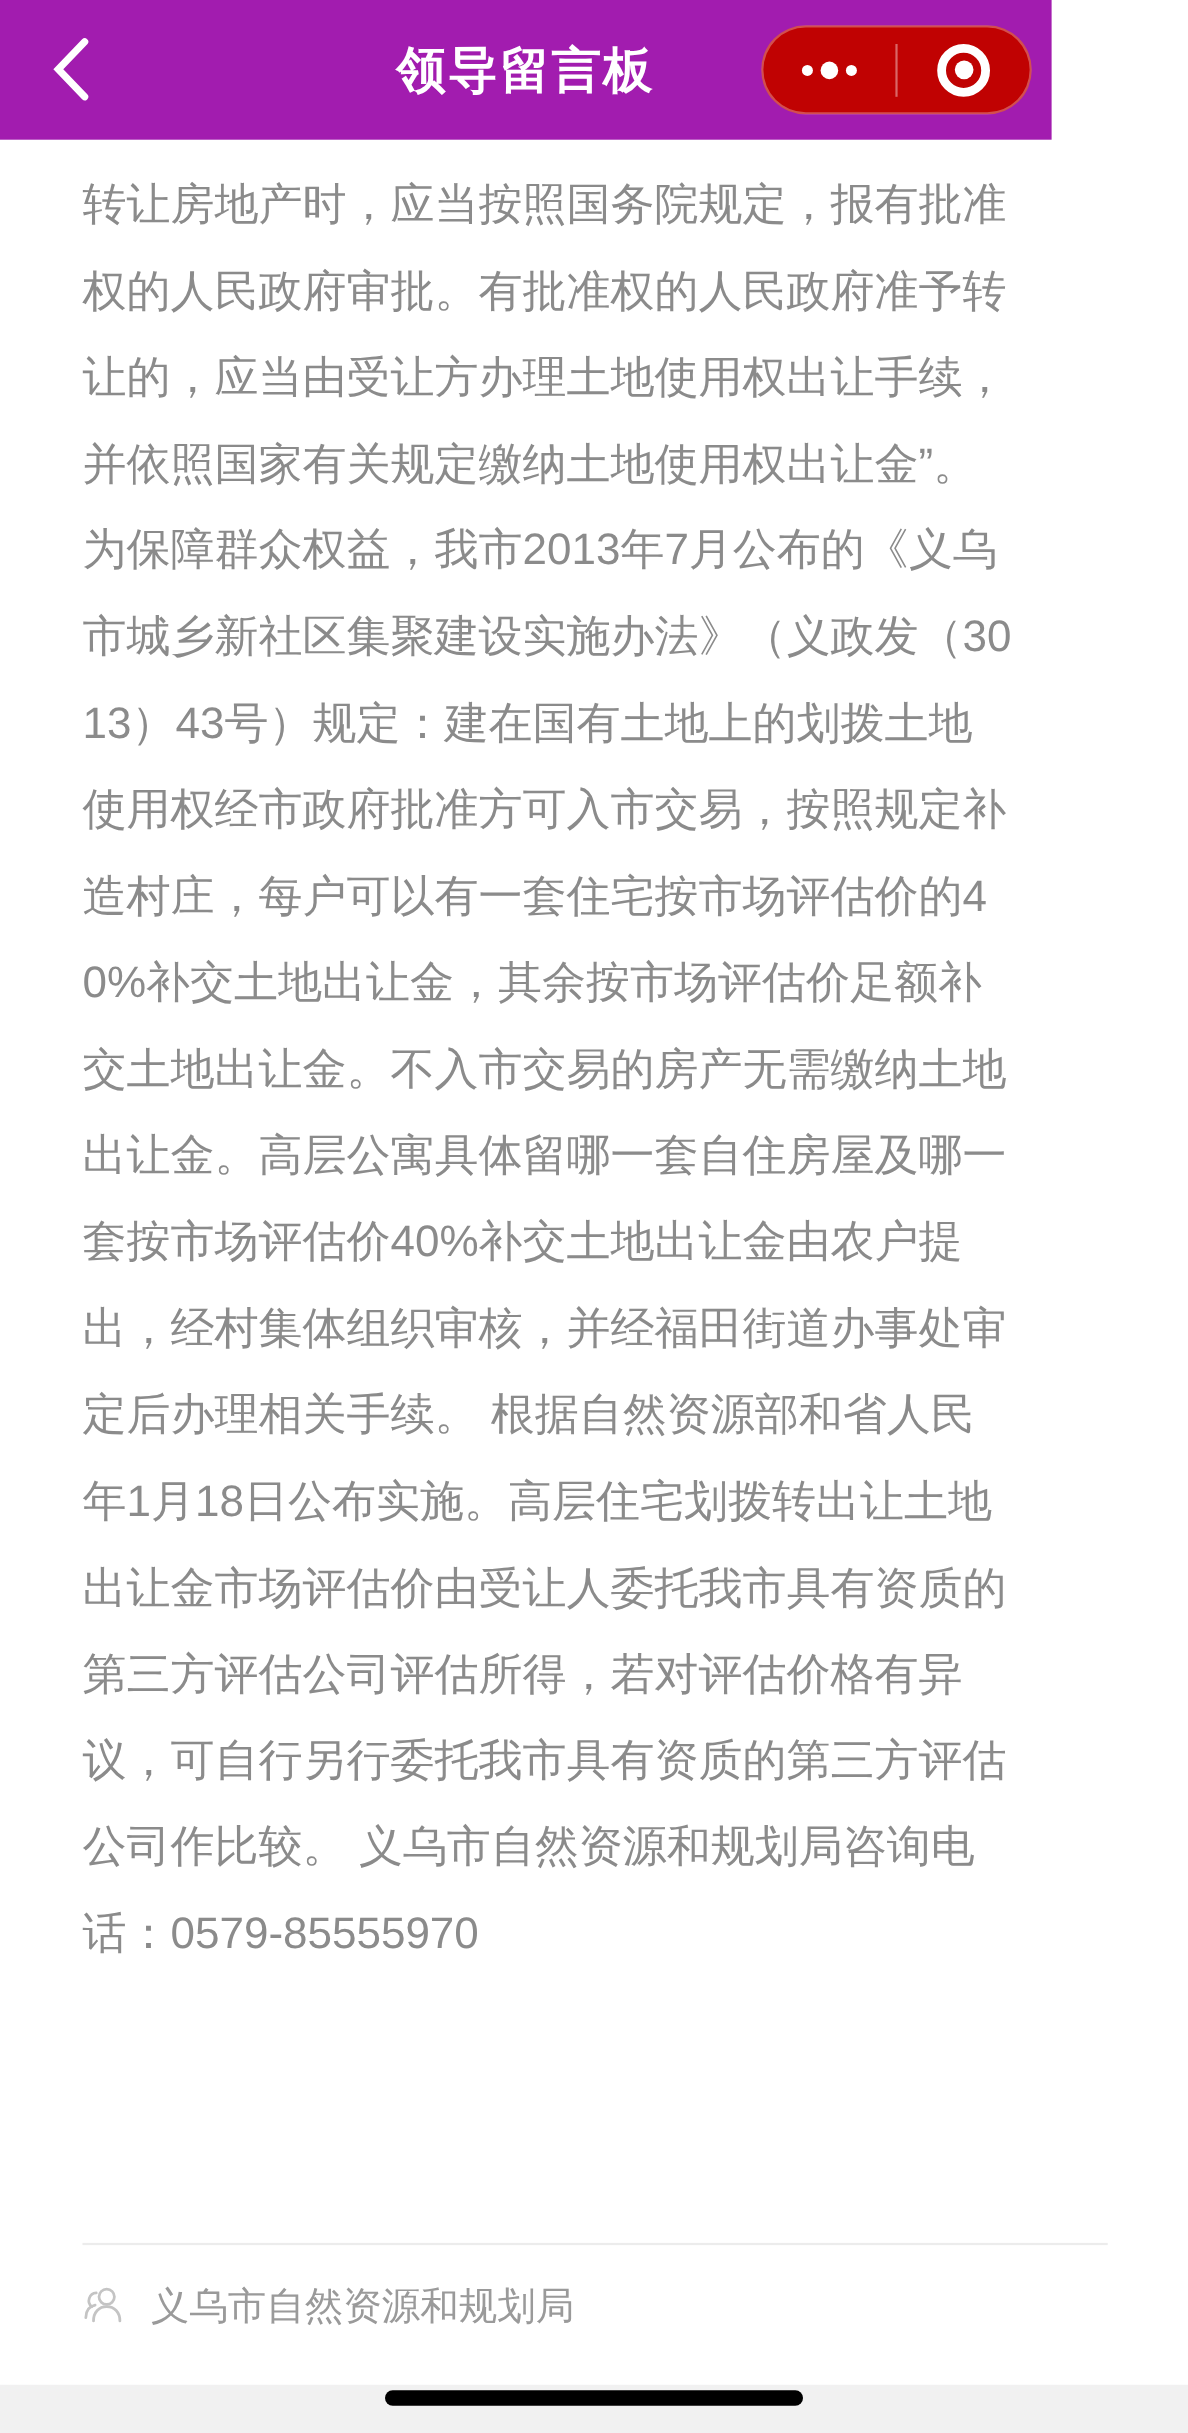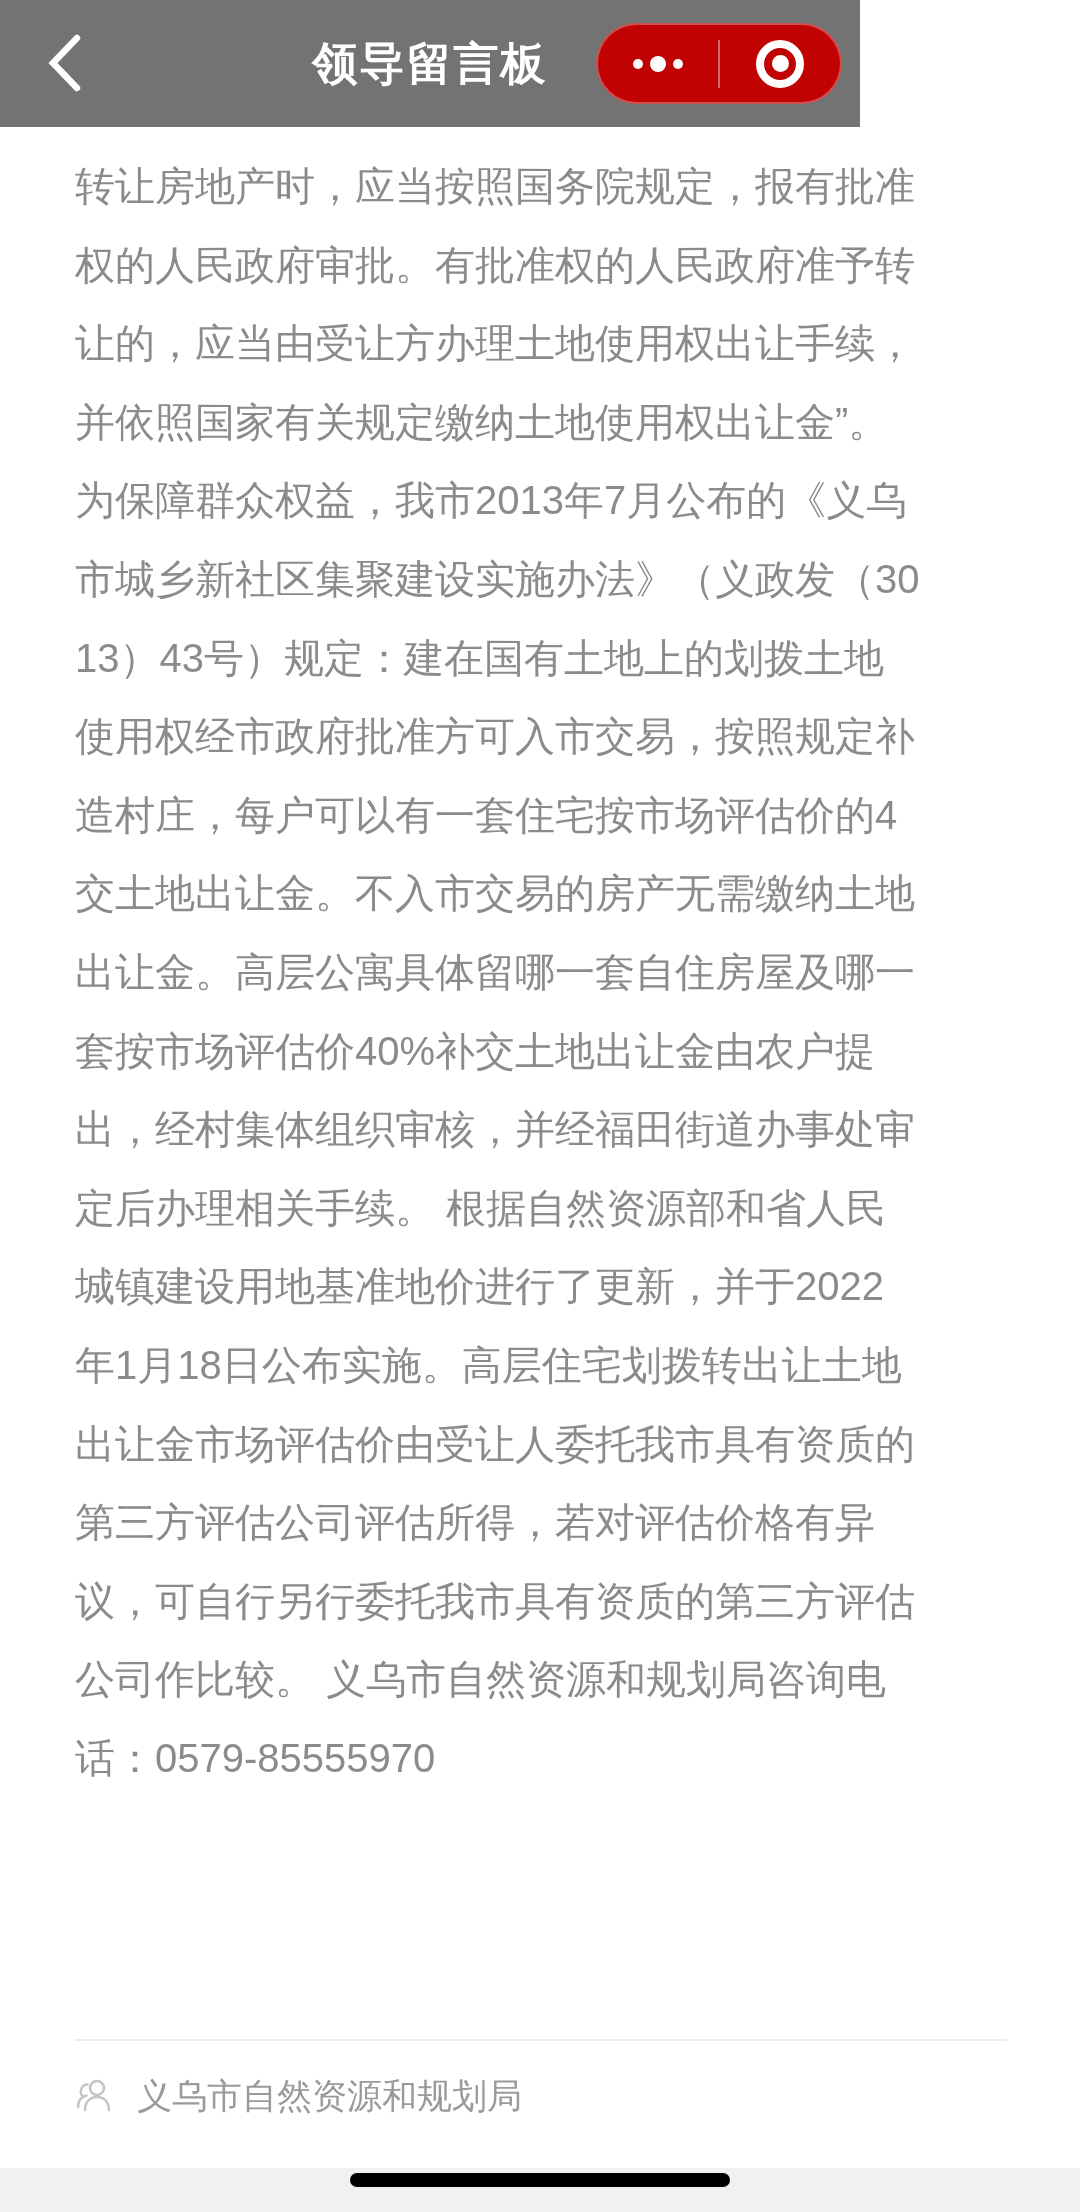--- a/index.html
+++ b/index.html
@@ -4,22 +4,22 @@
 <style>
   * { margin:0; padding:0; box-sizing:border-box; }
   html,body { background:#ffffff; }
   body { font-family:"Liberation Sans","DejaVu Sans",sans-serif; }
   .screen{
     position:relative; width:1080px; height:2212px;
     background:#ffffff; overflow:hidden;
   }
   
   .header{
-    position:absolute; top:0; left:0; width:860px; height:127px;
-    background:#737373;
+    position:absolute; top:0; left:0; width:956px; height:127px;
+    background:#a21caf;
   }
   .back-btn{
     position:absolute; left:20px; top:14px; width:90px; height:100px;
     background:transparent; border:none; cursor:pointer;
     display:flex; align-items:center; justify-content:center;
   }
   .page-title{
     position:absolute; left:0; right:0; top:0; height:127px;
     display:flex; align-items:center; justify-content:center;
     color:#ffffff; font-size:45px; font-weight:700; letter-spacing:2px;
@@ -106,26 +106,26 @@
   <div class="reply-text">
       <div class="line">转让房地产时，应当按照国务院规定，报有批准</div>
       <div class="line">权的人民政府审批。有批准权的人民政府准予转</div>
       <div class="line">让的，应当由受让方办理土地使用权出让手续，</div>
       <div class="line">并依照国家有关规定缴纳土地使用权出让金”。</div>
       <div class="line">为保障群众权益，我市2013年7月公布的《义乌</div>
       <div class="line">市城乡新社区集聚建设实施办法》（义政发（30</div>
       <div class="line">13）43号）规定：建在国有土地上的划拨土地</div>
       <div class="line">使用权经市政府批准方可入市交易，按照规定补</div>
       <div class="line">造村庄，每户可以有一套住宅按市场评估价的4</div>
+      <div class="line">0%补交土地出让金，其余按市场评估价足额补</div>
       <div class="line">交土地出让金。不入市交易的房产无需缴纳土地</div>
       <div class="line">出让金。高层公寓具体留哪一套自住房屋及哪一</div>
       <div class="line">套按市场评估价40%补交土地出让金由农户提</div>
       <div class="line">出，经村集体组织审核，并经福田街道办事处审</div>
       <div class="line">定后办理相关手续。 根据自然资源部和省人民</div>
-      <div class="line">城镇建设用地基准地价进行了更新，并于2022</div>
       <div class="line">年1月18日公布实施。高层住宅划拨转出让土地</div>
       <div class="line">出让金市场评估价由受让人委托我市具有资质的</div>
       <div class="line">第三方评估公司评估所得，若对评估价格有异</div>
       <div class="line">议，可自行另行委托我市具有资质的第三方评估</div>
       <div class="line">公司作比较。 义乌市自然资源和规划局咨询电</div>
       <div class="line">话：0579-85555970</div>
     </div>
 
   <div class="footer-divider"></div>
   <div class="footer-row">

